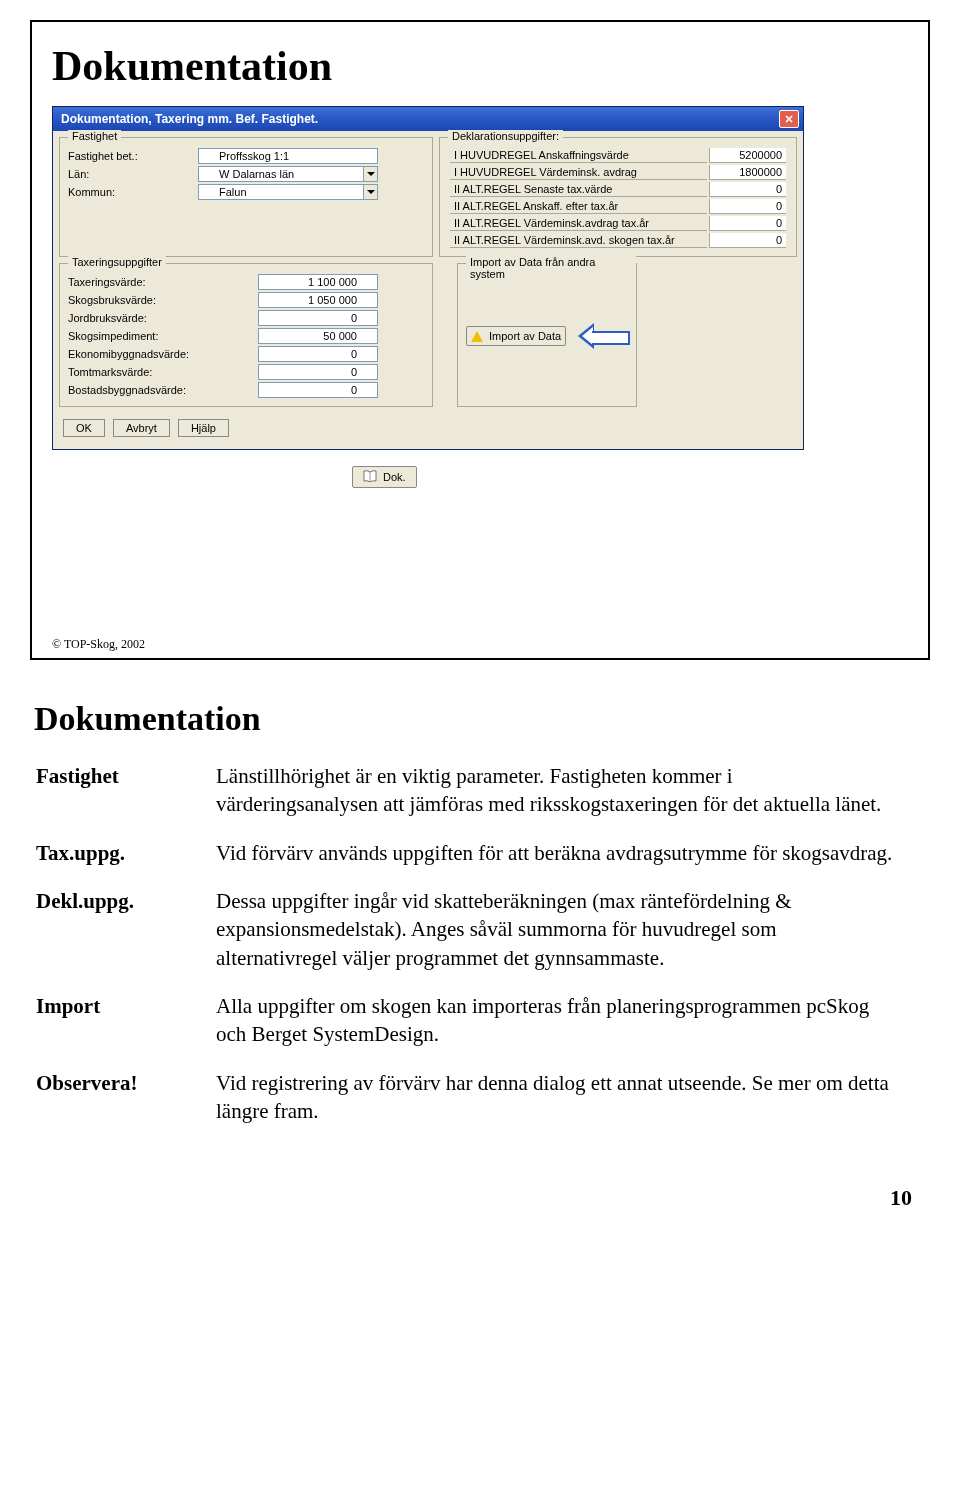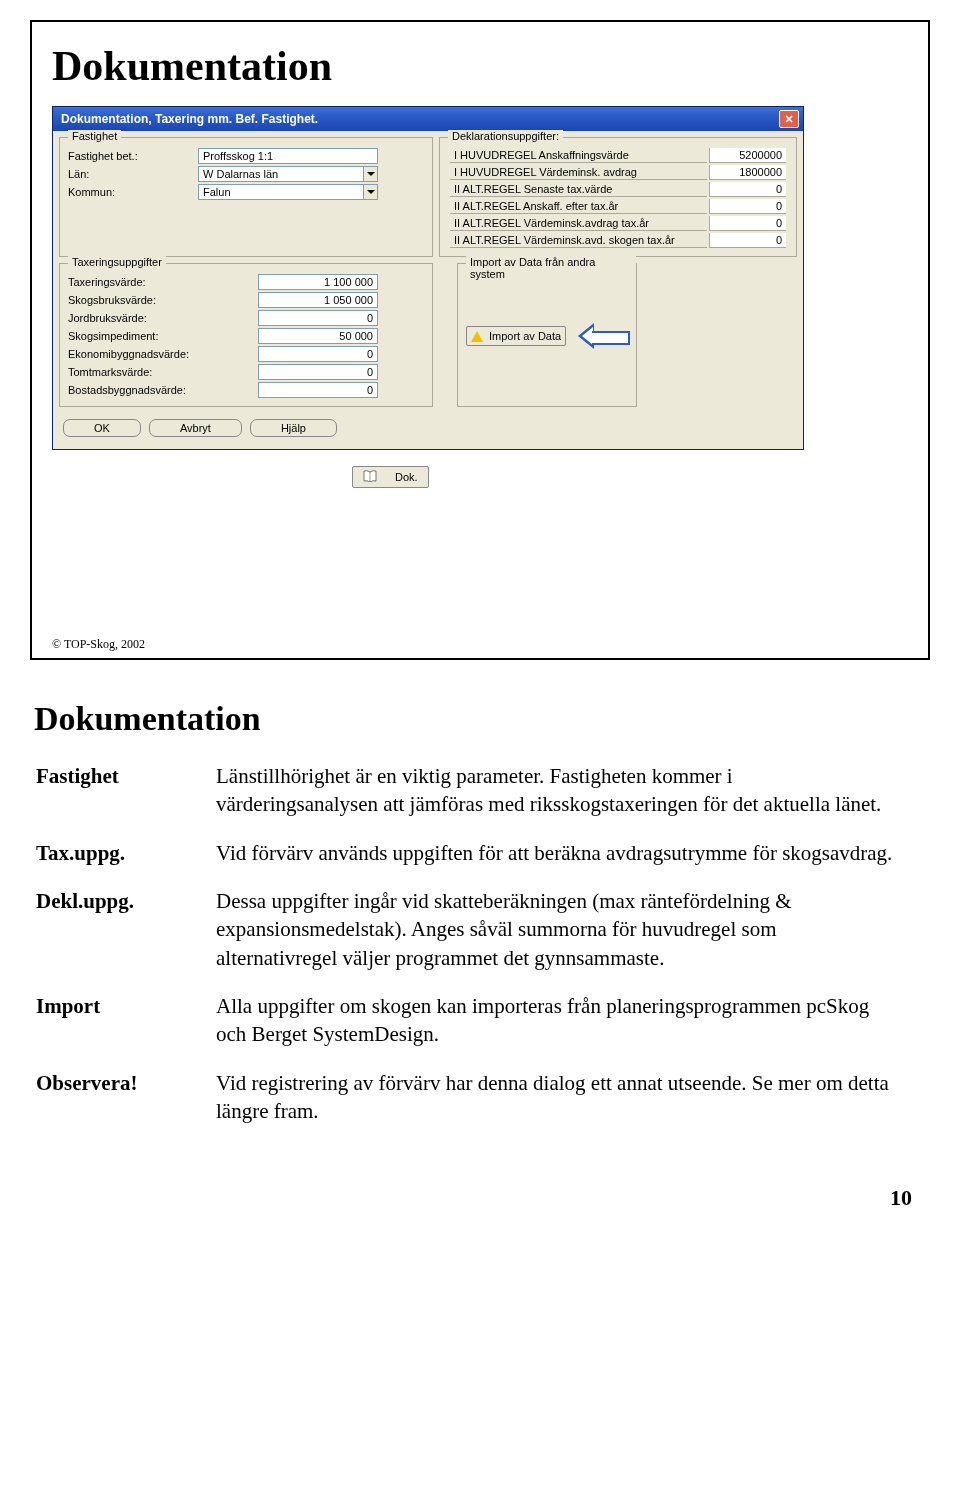--- a/index.html
+++ b/index.html
@@ -9,39 +9,39 @@
   .copyright{position:absolute;left:20px;bottom:6px;font-size:12px;font-family:"Times New Roman",serif}
   .dialog{font-family:Tahoma,Arial,sans-serif;font-size:12px;border:1px solid #0a246a;background:#ece9d8;width:750px}
   .dlg-title{background:linear-gradient(#3f6fd8,#2a5bc7 40%,#1a46b2);color:#fff;display:flex;align-items:center;justify-content:space-between;padding:3px 4px 3px 8px;font-weight:bold;font-size:12px;font-family:Tahoma,Arial,sans-serif}
   .dlg-close{width:18px;height:16px;background:#e35f4a;border:1px solid #fff;border-radius:2px;display:flex;align-items:center;justify-content:center;color:#fff;font-weight:bold;font-size:11px}
   .dlg-body{padding:6px;display:flex;flex-direction:column;gap:6px}
   .dlg-row{display:flex;gap:6px}
   .group{border:1px solid #aca899;background:#ece9d8;padding:8px 8px 6px 8px;position:relative}
   .group-title{position:absolute;top:-8px;left:8px;background:#ece9d8;padding:0 4px;font-size:11px}
   .kv-row{display:flex;align-items:center;margin:2px 0}
   .kv-label{flex:0 0 130px;font-size:11px}
-  .kv-input{border:1px solid #7f9db9;background:#fff;padding:1px 4px;font-size:11px;height:16px;box-sizing:border-box}
+  .kv-input{border:1px solid #7f9db9;background:#fff;padding:1px 20px;font-size:11px;height:16px;box-sizing:border-box}
   .kv-combo{display:flex;align-items:center}
   .kv-combo .kv-input{border-right:none}
   .combo-btn{width:15px;height:16px;border:1px solid #7f9db9;background:#ece9d8;display:flex;align-items:center;justify-content:center;box-sizing:border-box}
   .combo-btn svg{width:8px;height:8px}
   .num-input{text-align:right}
   .dekl-table{width:100%;font-size:11px}
   .dekl-table td{border-bottom:1px solid #aca899;padding:1px 4px}
   .dekl-table td:last-child{text-align:right;border-left:1px solid #aca899;width:68px;background:#fff}
   .btnbar{display:flex;gap:8px;padding:6px 4px}
-  .winbtn{border:1px solid #888;background:#ece9d8;padding:2px 30px;font-size:11px;font-family:Tahoma,Arial,sans-serif;border-radius:7px}
+  .winbtn{border:1px solid #888;background:#ece9d8;padding:2px 12px;font-size:11px;font-family:Tahoma,Arial,sans-serif;border-radius:0}
   .import-group{display:flex;align-items:center;gap:12px}
   .import-btn{display:inline-flex;align-items:center;gap:6px;border:1px solid #888;background:#ece9d8;padding:3px 4px;font-size:11px;border-radius:2px}
   .warn-icon{display:inline-block;width:0;height:0;border-left:6px solid transparent;border-right:6px solid transparent;border-bottom:11px solid #f0c000}
   .arrow-left{width:50px;height:22px;position:relative}
   .arrow-left .shaft{position:absolute;left:14px;top:6px;width:36px;height:10px;border:2px solid #2a5bc7;border-left:none;background:#fff}
   .arrow-left .head{position:absolute;left:0;top:-2px;width:0;height:0;border-top:13px solid transparent;border-bottom:13px solid transparent;border-right:16px solid #2a5bc7}
   .arrow-left .head-inner{position:absolute;left:4px;top:2px;width:0;height:0;border-top:9px solid transparent;border-bottom:9px solid transparent;border-right:11px solid #fff}
-  .dok-btn{display:inline-flex;align-items:center;gap:18px;border:1px solid #888;background:#ece9d8;padding:3px 10px;font-size:11px;margin:16px 0 0 300px;border-radius:2px}
+  .dok-btn{display:inline-flex;align-items:center;gap:6px;border:1px solid #888;background:#ece9d8;padding:3px 10px;font-size:11px;margin:16px 0 0 300px;border-radius:2px}
   .book-icon svg{width:14px;height:12px}
   .section-title{font-size:34px;font-weight:bold;margin:40px 30px 24px 34px}
   .desc-table{display:grid;grid-template-columns:180px auto;row-gap:20px;margin:0 64px 0 36px;font-size:21px;line-height:1.35}
   .desc-label{font-weight:bold}
   .page-num{text-align:right;margin:60px 48px 0 0;font-size:22px;font-weight:bold}
 </style>
 </head>
 <body>
 
 <div class="page">

